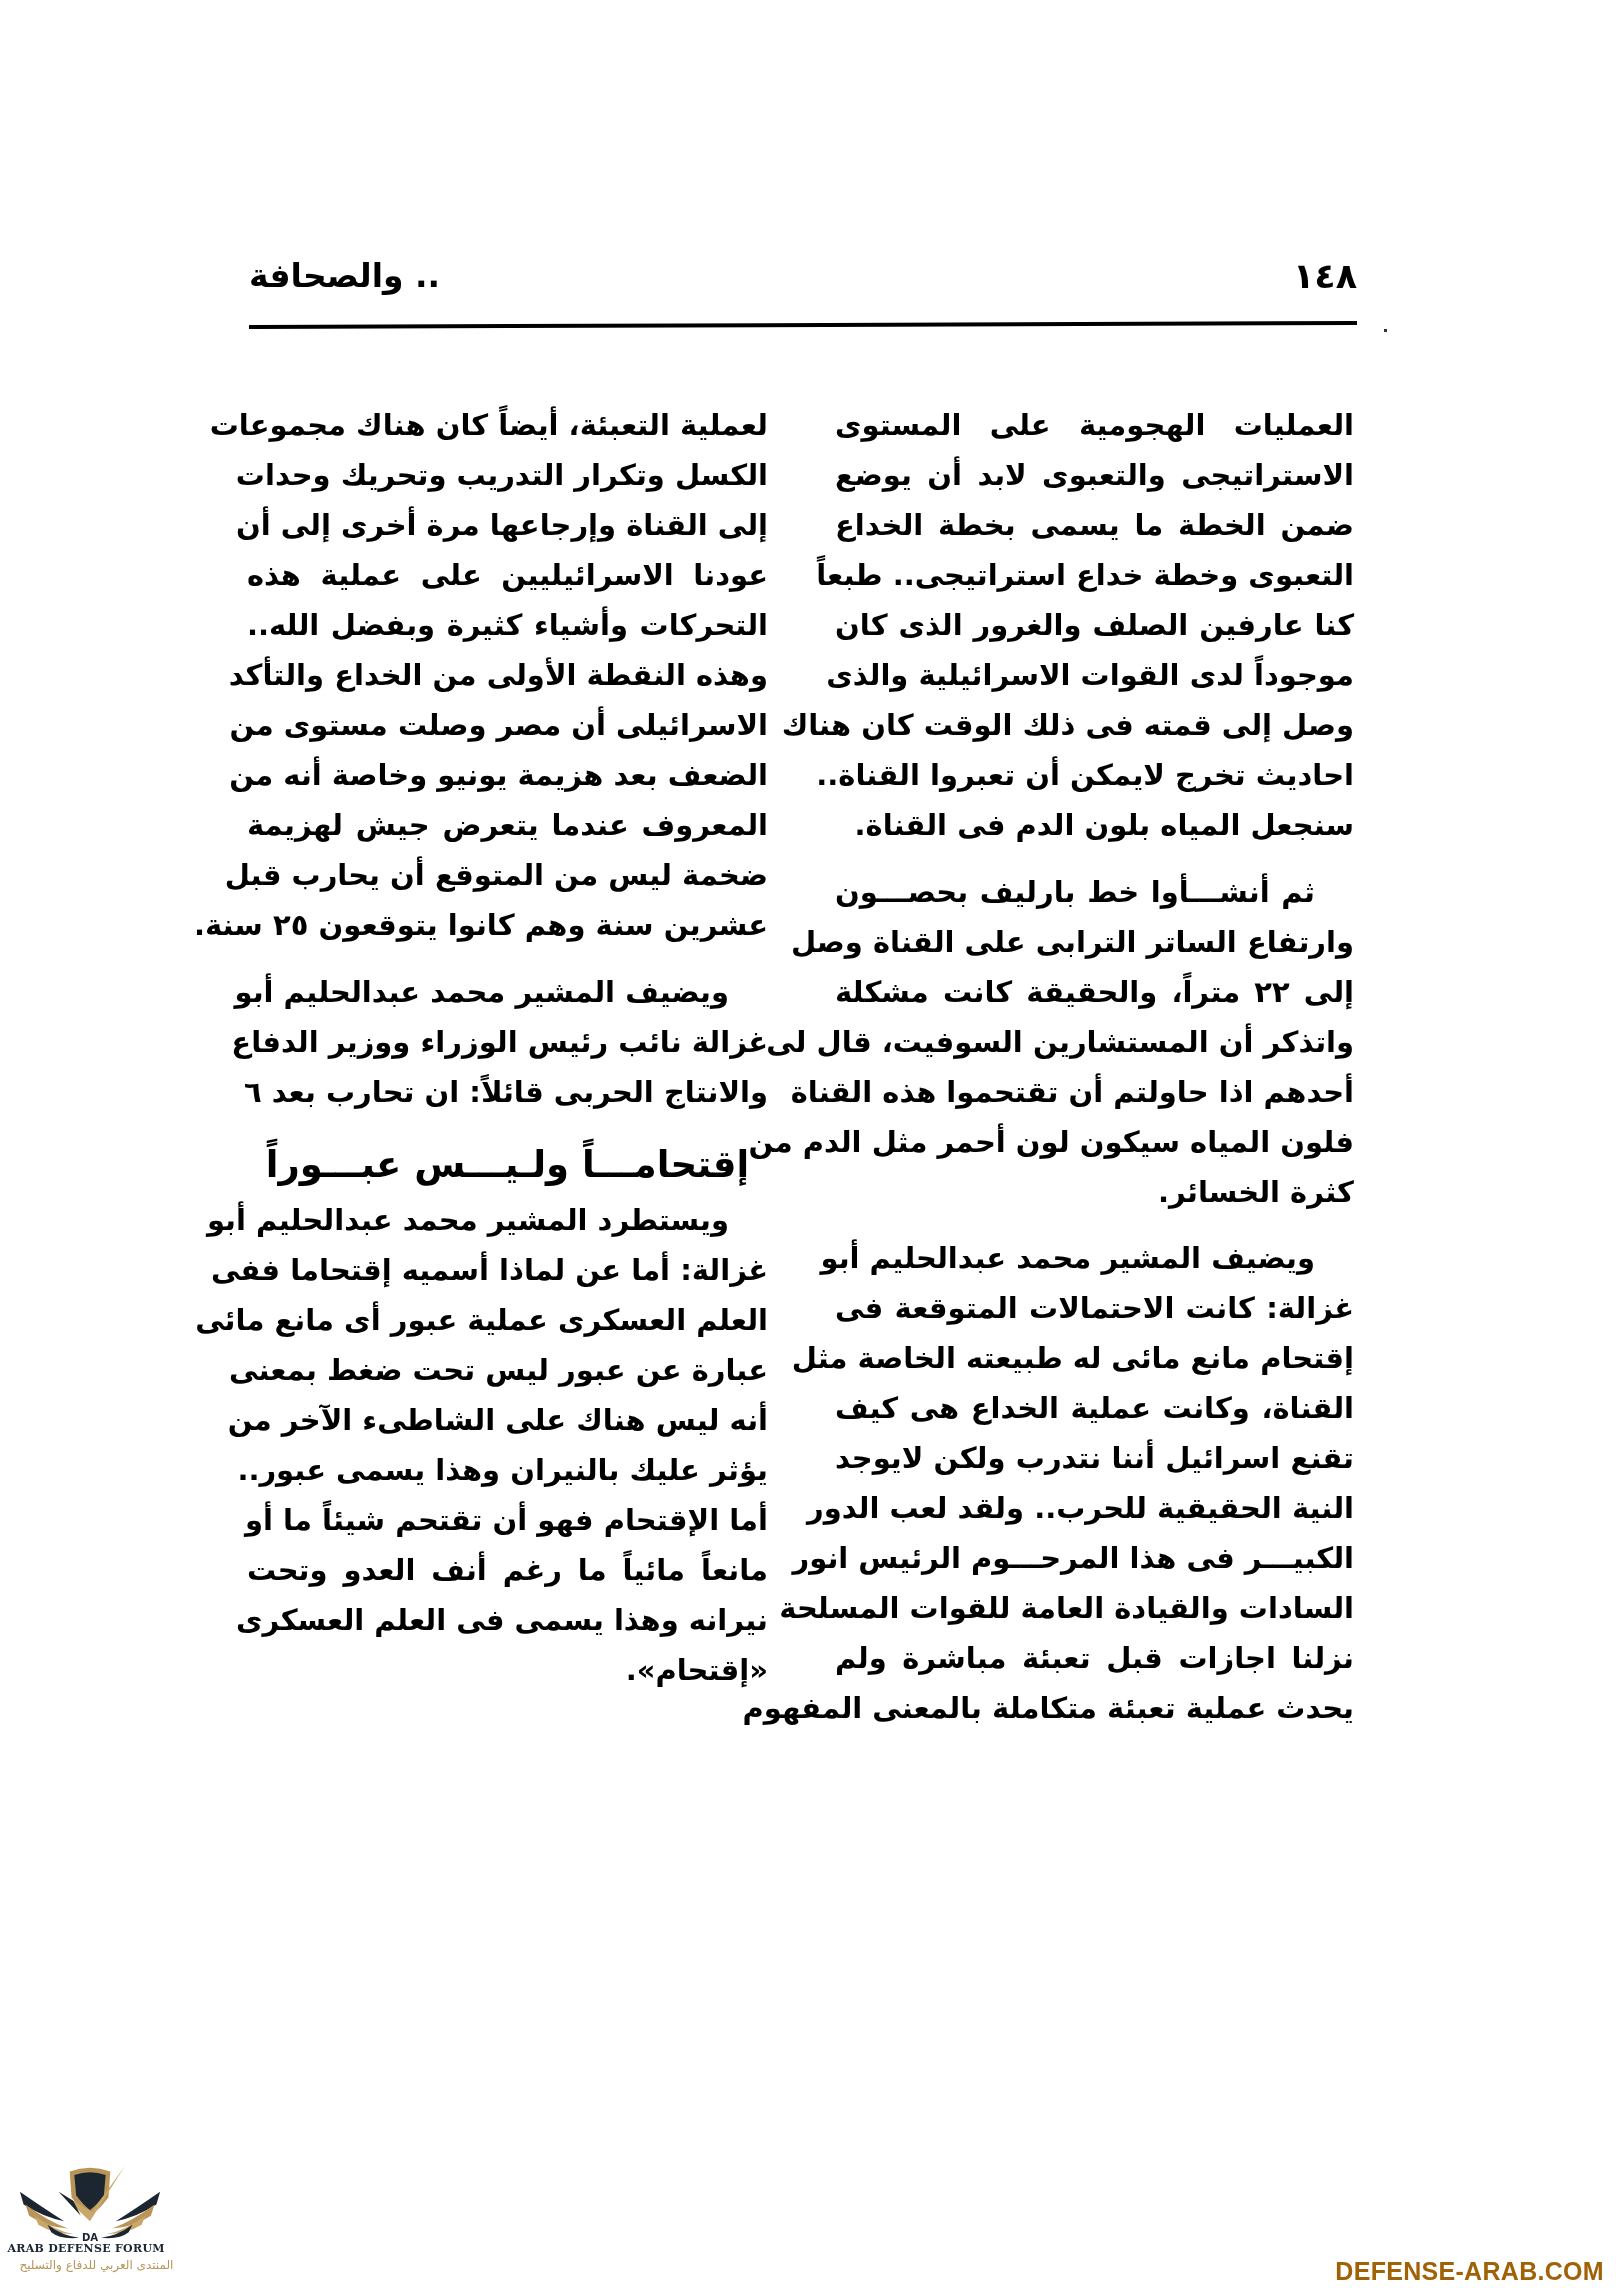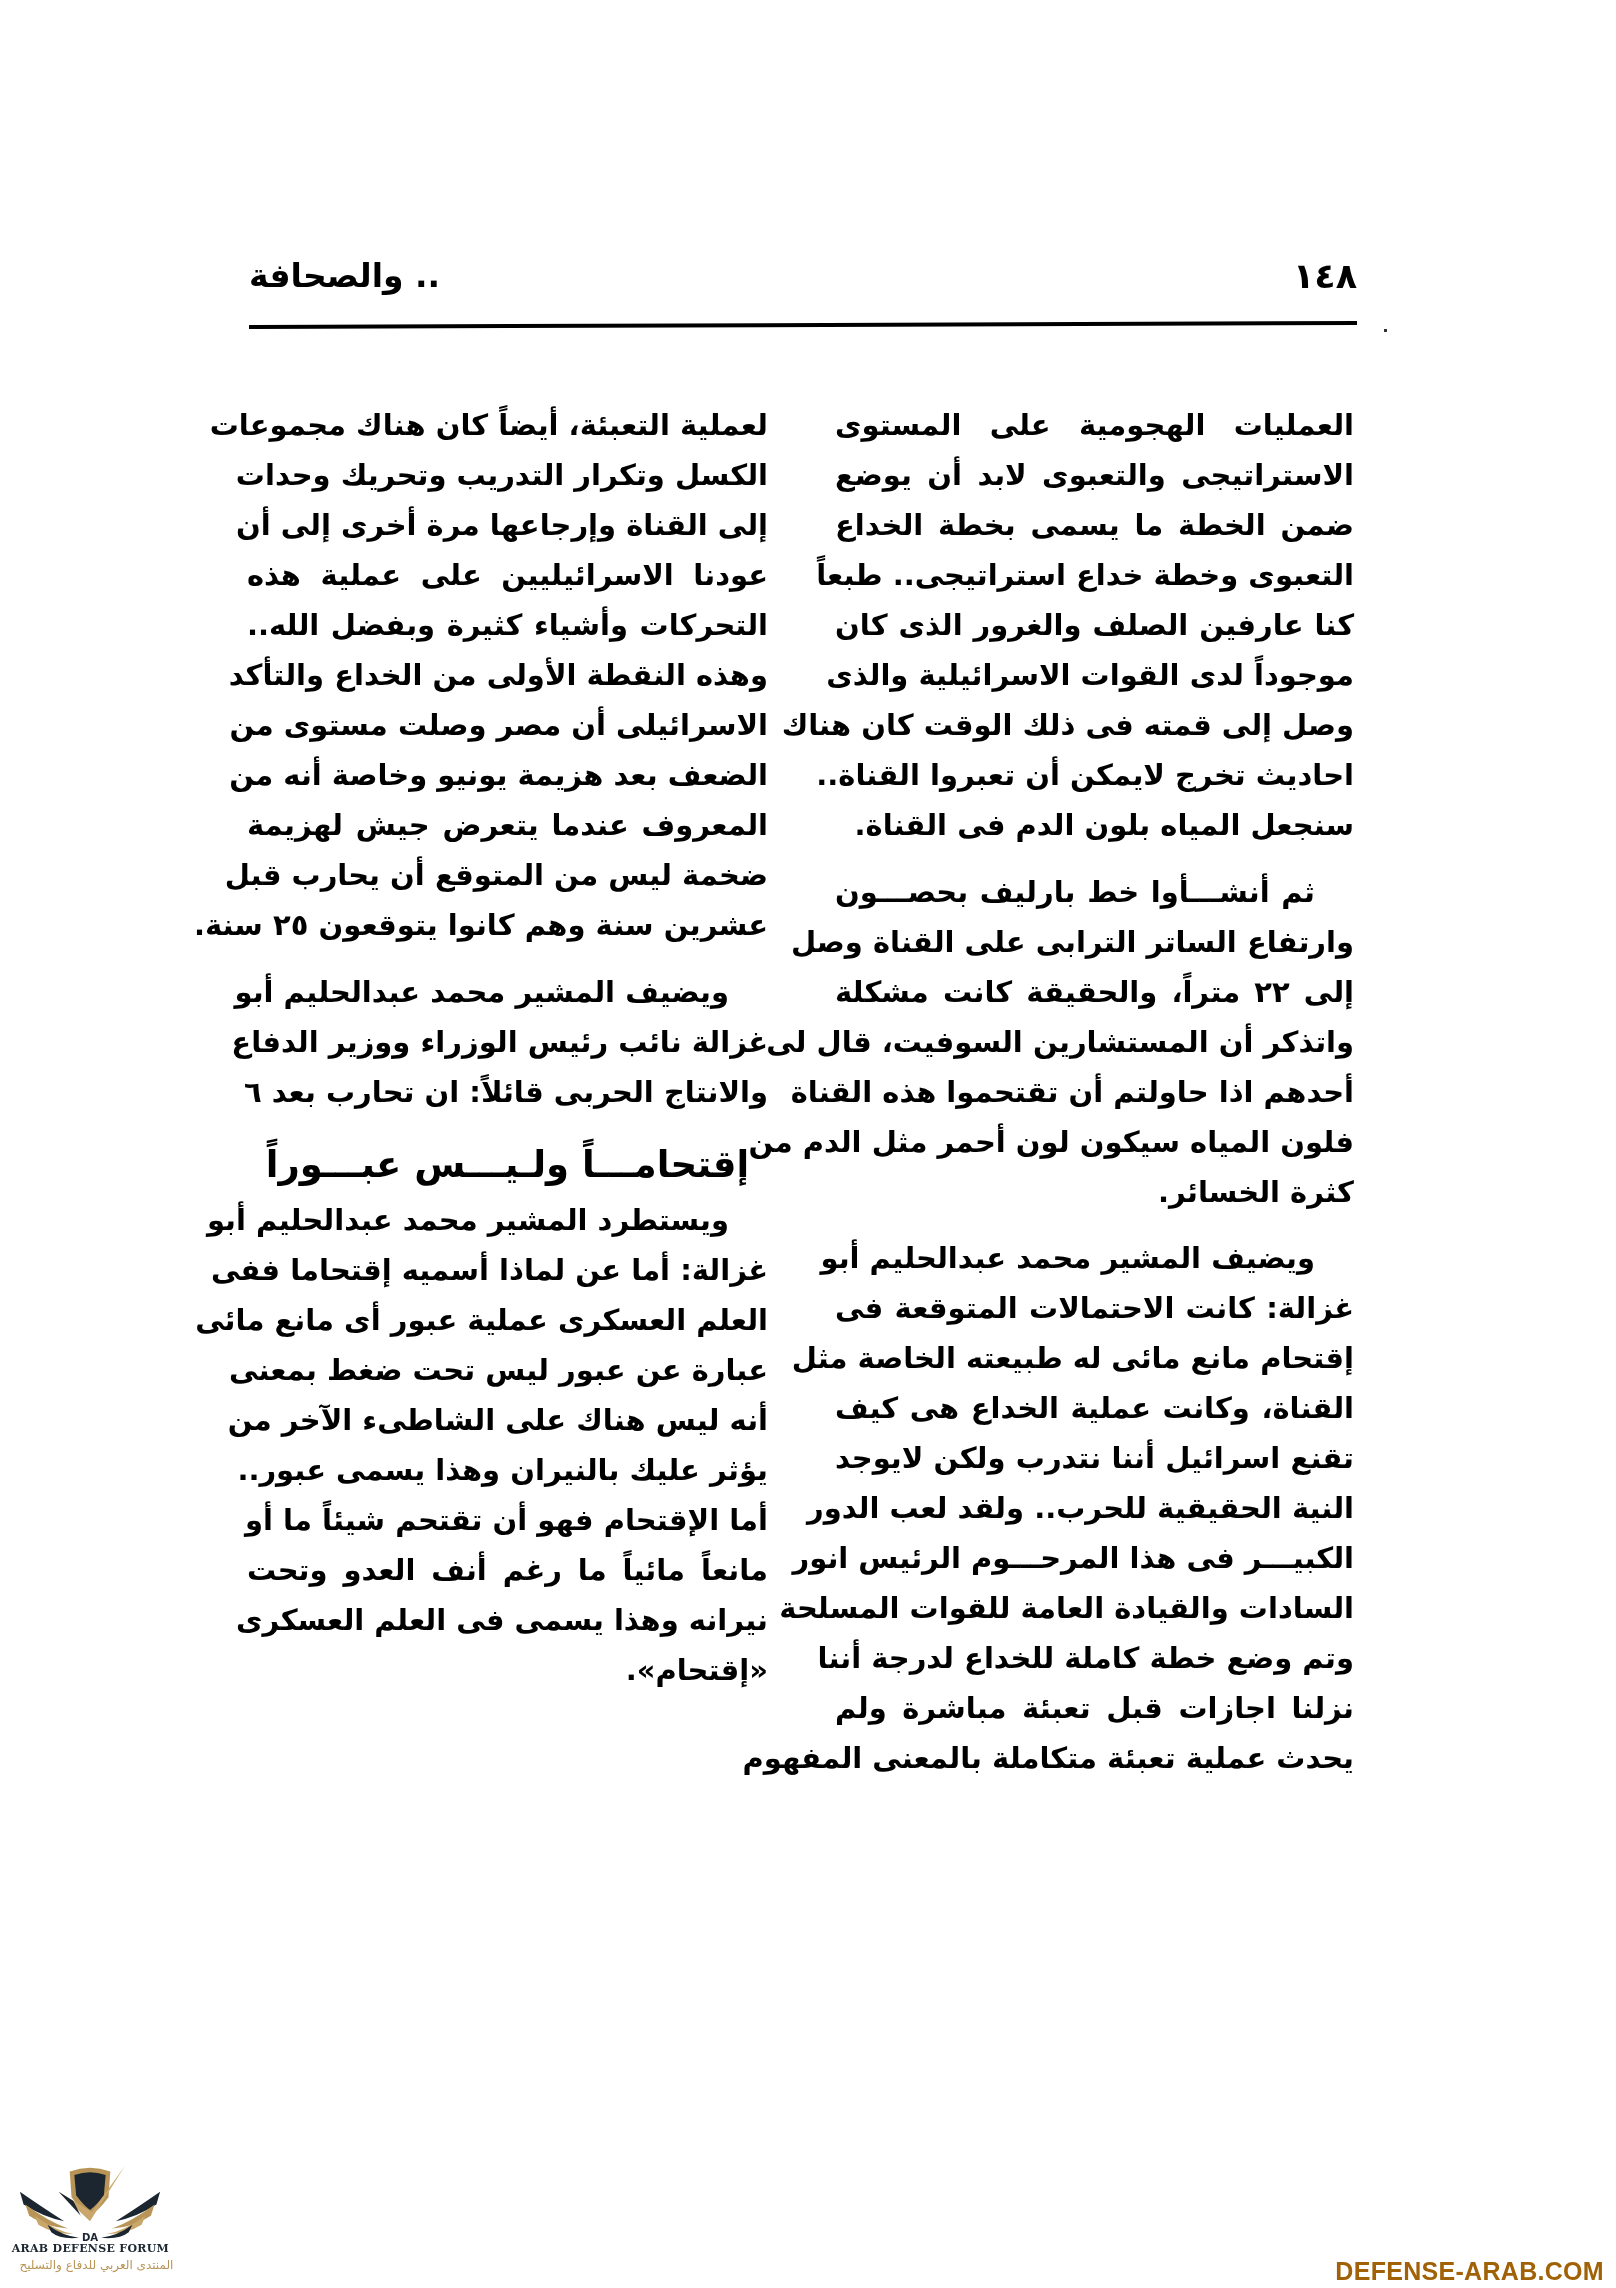--- a/index.html
+++ b/index.html
@@ -102,21 +102,20 @@
     left: 7.4px;
     top: 2164px;
     width: 166px;
     height: 120px;
   }
   .logo-en {
     position: absolute;
     left: 0;
     top: 78px;
     width: 166px;
-    text-align: center;
     font-family: "DejaVu Serif", serif;
     font-weight: bold;
     font-size: 11px;
     color: #1b2631;
     letter-spacing: 0.3px;
   }
   .logo-ar {
     position: absolute;
     left: 0;
     top: 94px;
@@ -172,21 +171,20 @@
   <div class="para-gap"></div>
   <div>
     <span class="line indent">ويضيف المشير محمد عبدالحليم أبو</span>
     <span class="line">غزالة: كانت الاحتمالات المتوقعة فى</span>
     <span class="line">إقتحام مانع مائى له طبيعته الخاصة مثل</span>
     <span class="line">القناة، وكانت عملية الخداع هى كيف</span>
     <span class="line">تقنع اسرائيل أننا نتدرب ولكن لايوجد</span>
     <span class="line">النية الحقيقية للحرب.. ولقد لعب الدور</span>
     <span class="line">الكبيـــر فى هذا المرحـــوم الرئيس انور</span>
     <span class="line">السادات والقيادة العامة للقوات المسلحة</span>
-    <span class="line">وتم وضع خطة كاملة للخداع لدرجة أننا</span>
     <span class="line">نزلنا اجازات قبل تعبئة مباشرة ولم</span>
     <span class="line">يحدث عملية تعبئة متكاملة بالمعنى المفهوم</span>
   </div>
 </div>
 
 <div class="column col-left">
   <div>
     <span class="line">لعملية التعبئة، أيضاً كان هناك مجموعات</span>
     <span class="line">الكسل وتكرار التدريب وتحريك وحدات</span>
     <span class="line">إلى القناة وإرجاعها مرة أخرى إلى أن</span>

